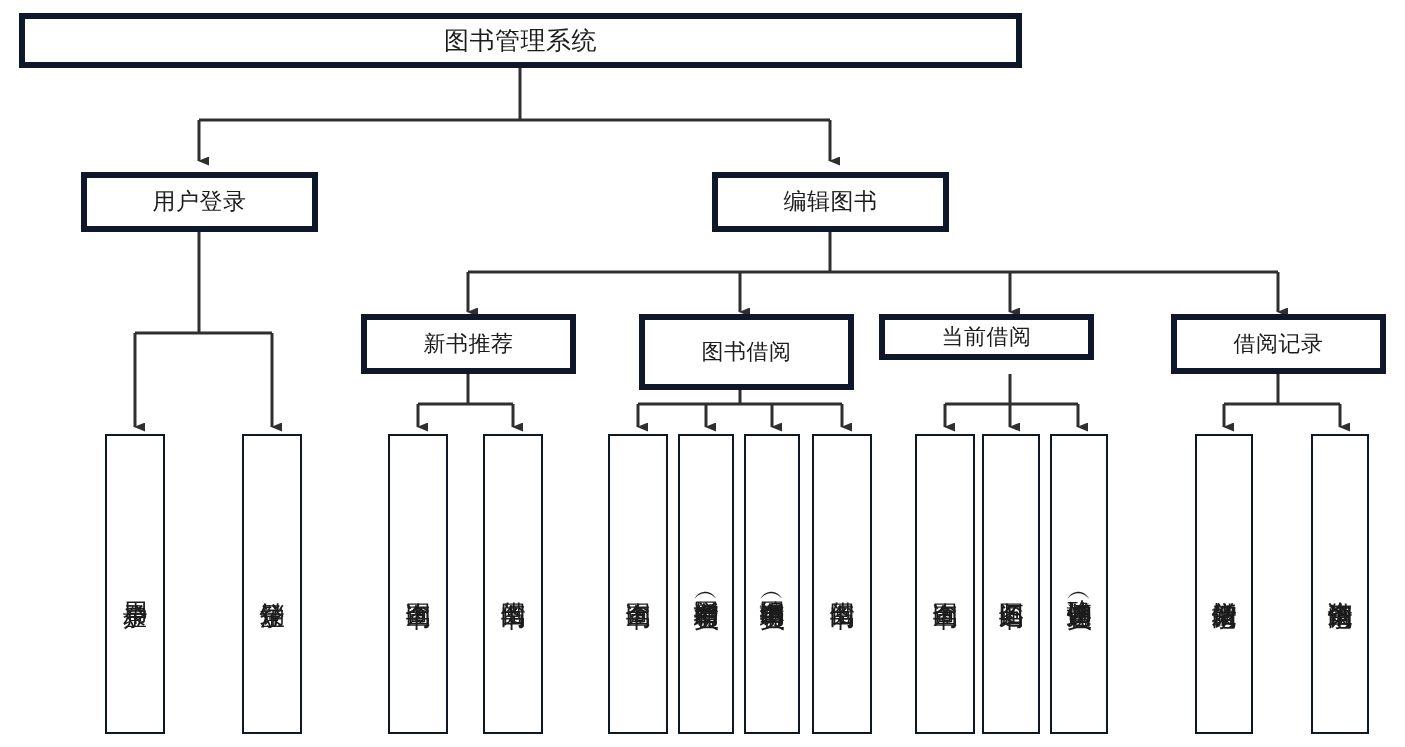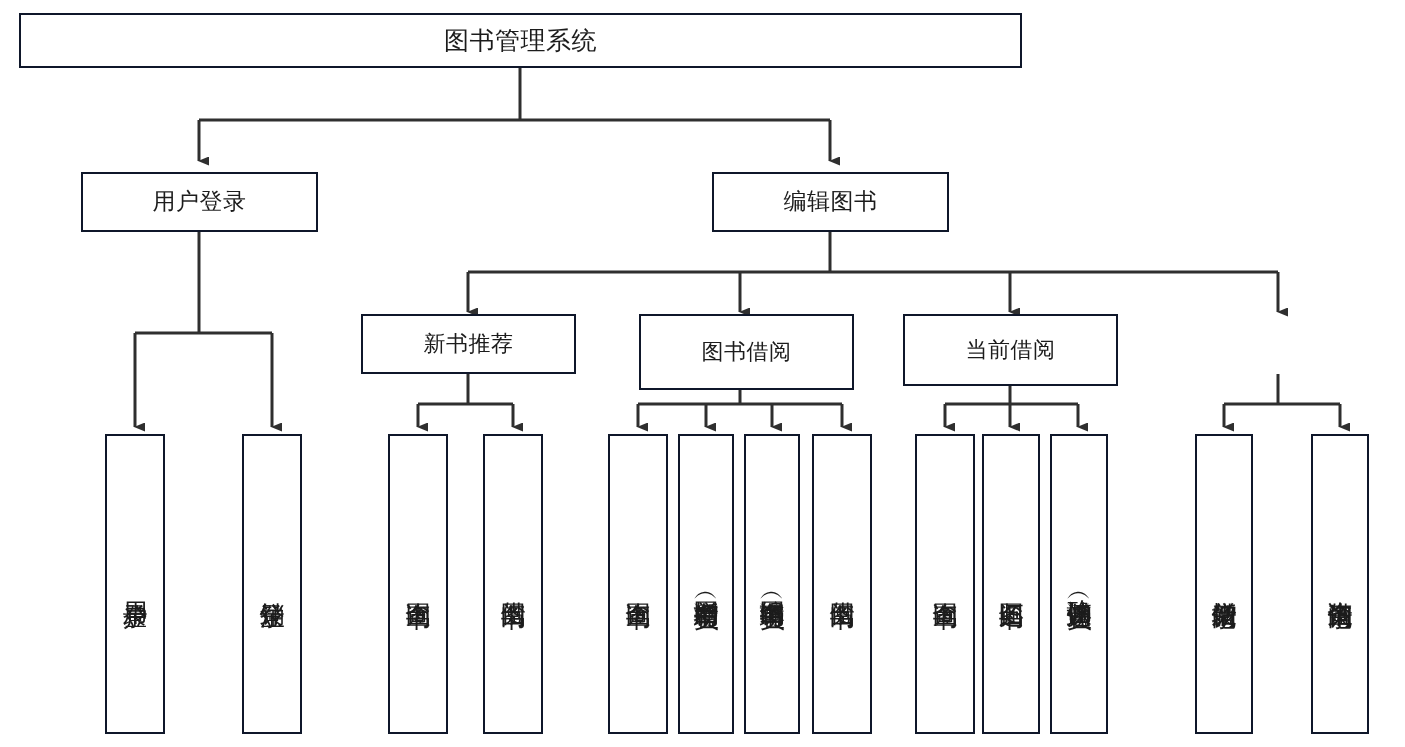--- a/index.html
+++ b/index.html
@@ -23,21 +23,21 @@
     left: 0;
     top: 0;
     width: 1405px;
     height: 747px;
     pointer-events: none;
   }
   .node {
     position: absolute;
     box-sizing: border-box;
     background: #ffffff;
-    border: 2px solid #0f172a;
+    border: 6px solid #0f172a;
     display: flex;
     align-items: center;
     justify-content: center;
     text-align: center;
   }
   .node .label {
     display: block;
     line-height: 1.18;
     letter-spacing: 0.5px;
     color: #1c1c1c;
@@ -140,24 +140,27 @@
   </div>
 
   <div class="node node-l2" style="left:361px; top:314px; width:215px; height:60px;">
     <span class="label">新书推荐</span>
   </div>
 
   <div class="node node-l2" style="left:639px; top:314px; width:215px; height:76px;text-align:center;">
     <span class="label">图书借阅</span>
   </div>
 
-  <div class="node node-l2" style="left:903px; top:314px; width:215px; height:72px;">
+  <div class="node node-l2" style="left:879px; top:314px; width:215px; height:46px;">
     <span class="label">当前借阅</span>
   </div>
 
+  <div class="node node-l2" style="left:1171px; top:314px; width:215px; height:60px;">
+    <span class="label">借阅记录</span>
+  </div>
 
   <div class="node node-leaf" style="left:105px; top:434px; width:60px; height:300px;">
     <span class="label">用户登录</span>
   </div>
 
   <div class="node node-leaf" style="left:242px; top:434px; width:60px; height:300px;">
     <span class="label">注销登录</span>
   </div>
 
   <div class="node node-leaf" style="left:388px; top:434px; width:60px; height:300px;">

